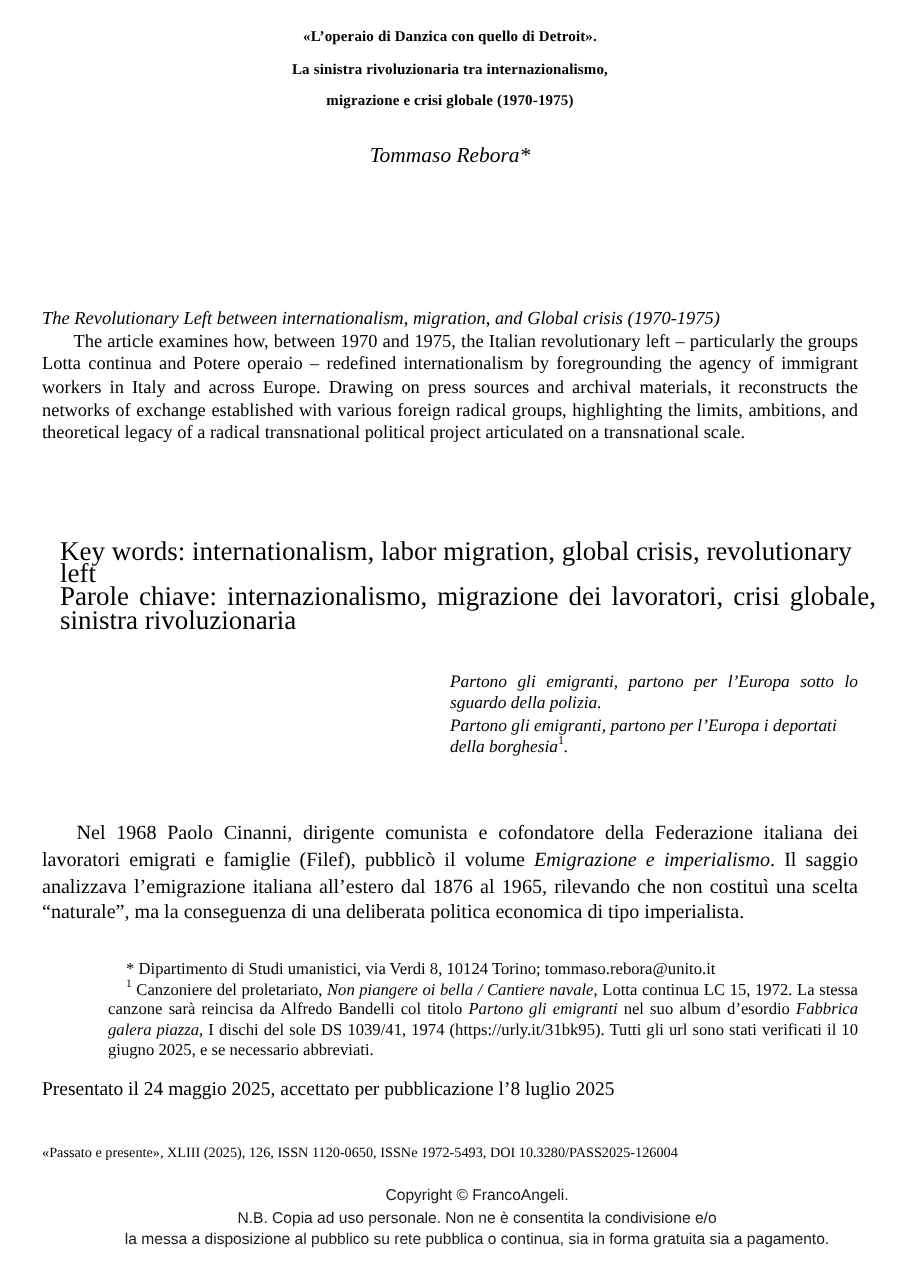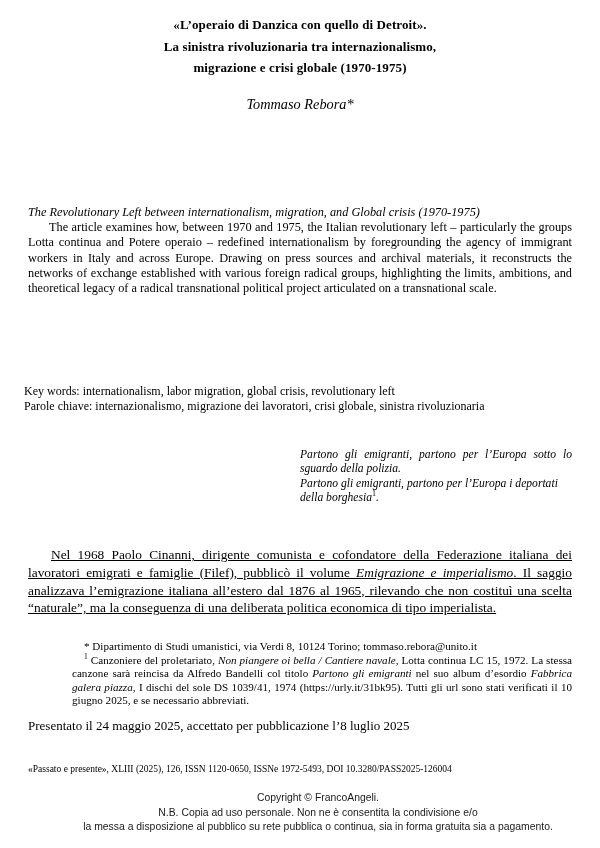--- a/index.html
+++ b/index.html
@@ -25,21 +25,21 @@
 
   
   .title-block {
     position: absolute;
     left: 0;
     top: 14px;
     width: 600px;
     text-align: center;
   }
   .title-line {
-    font-size: 13px;
+    font-size: 10px;
     font-weight: bold;
     line-height: 21.5px;
     letter-spacing: 0.1px;
   }
 
   .author {
     position: absolute;
     left: 0;
     top: 96px;
     width: 600px;
@@ -63,27 +63,26 @@
     display: block;
   }
   .abstract-body {
     display: block;
     text-indent: 21px;
   }
 
   
   .keywords {
     position: absolute;
-    left: 24px;
+    left: 40px;
     top: 360px;
     width: 544px;
-    font-size: 12px;
+    font-size: 18px;
     line-height: 15.2px;
     text-align: justify;
-    margin-top: 24px;
   }
   .kw-line { display: block; }
   .kw-line.first { text-align: left; }
 
   
   .epigraph {
     position: absolute;
     left: 300px;
     top: 448px;
     width: 272px;
@@ -104,21 +103,20 @@
   
   .body-par {
     position: absolute;
     left: 28px;
     top: 533px;
     width: 544px;
     font-size: 13.4px;
     line-height: 17.6px;
     text-align: justify;
     text-indent: 23px;
-    text-decoration: underline;
   }
   .body-par i { font-style: italic; }
 
   
   .footnotes {
     position: absolute;
     left: 28px;
     top: 640px;
     width: 544px;
     font-size: 11.1px;

